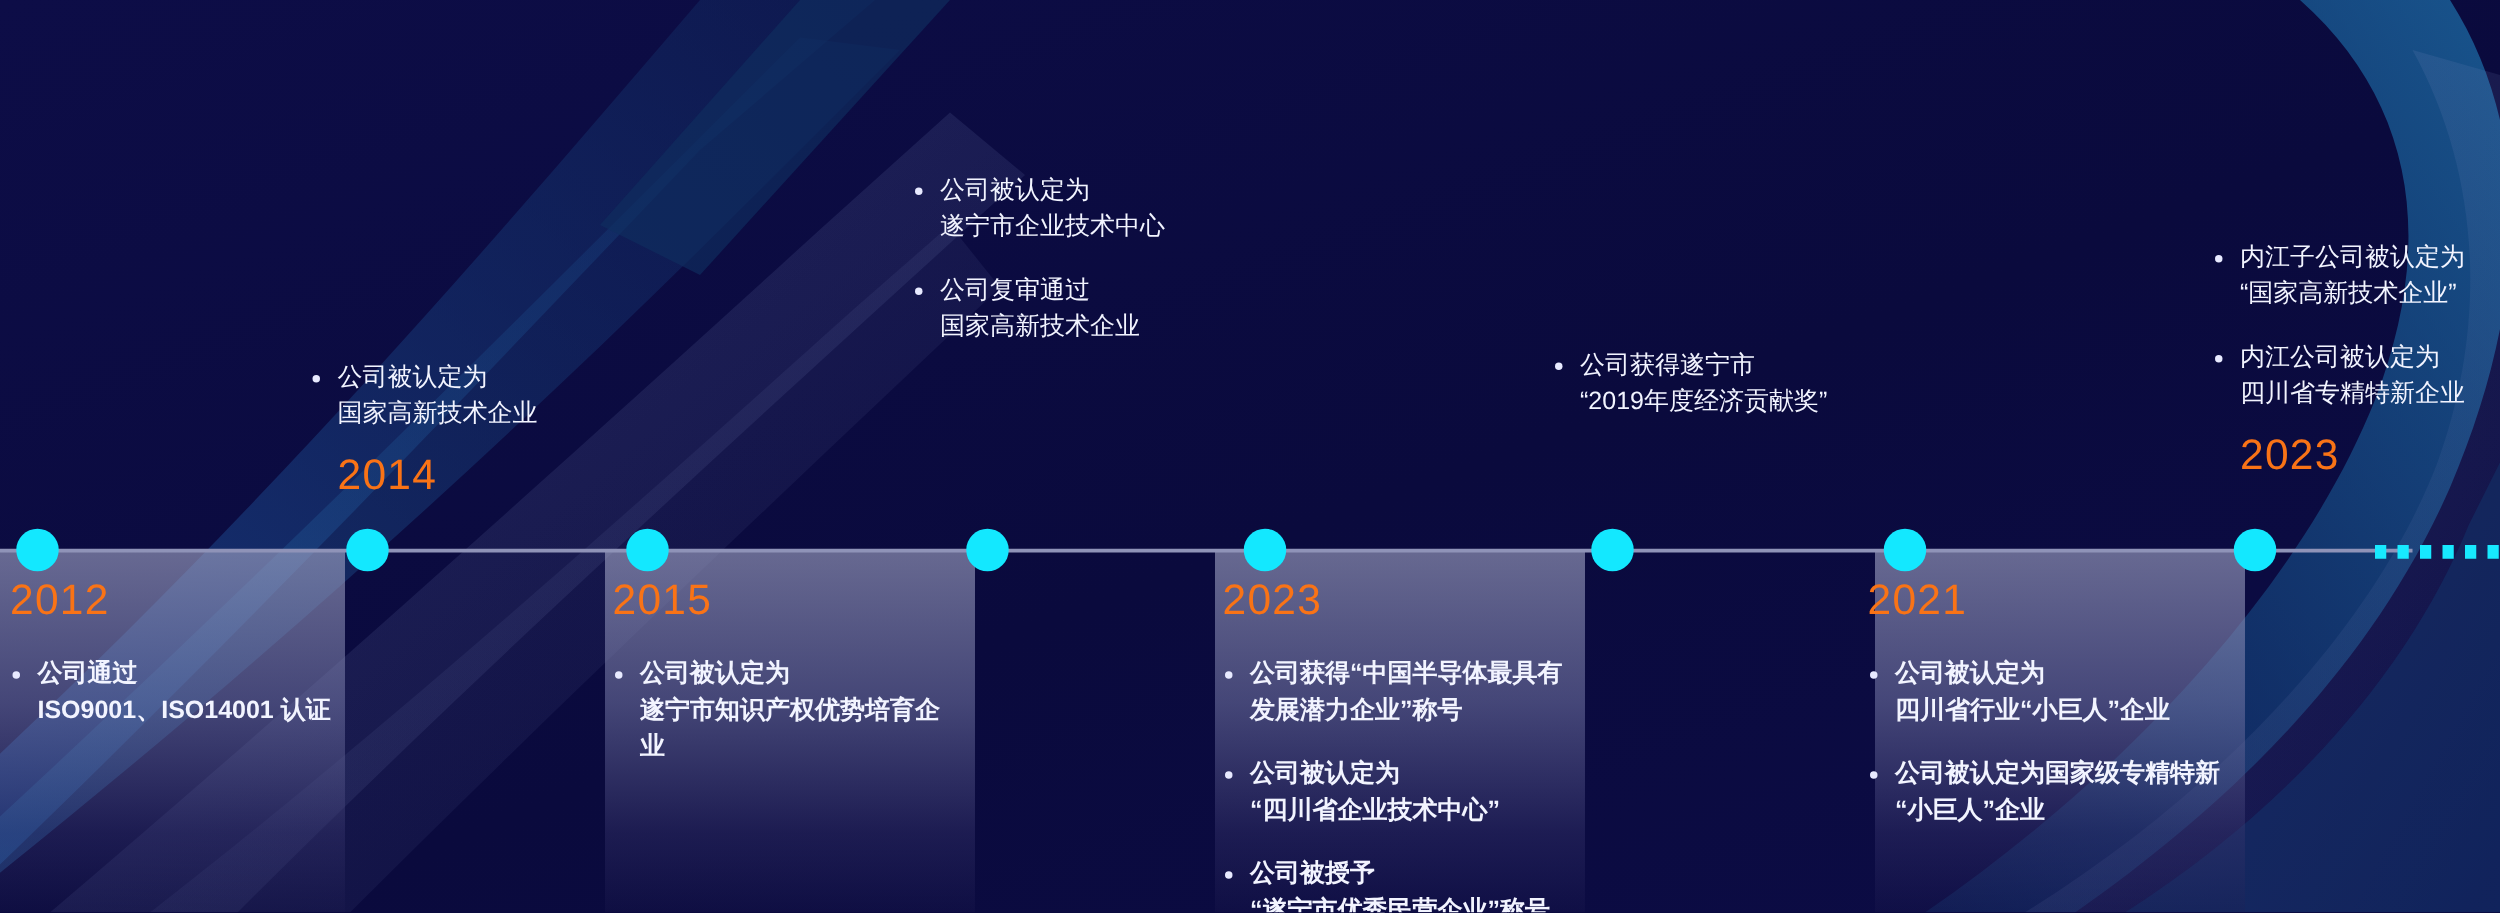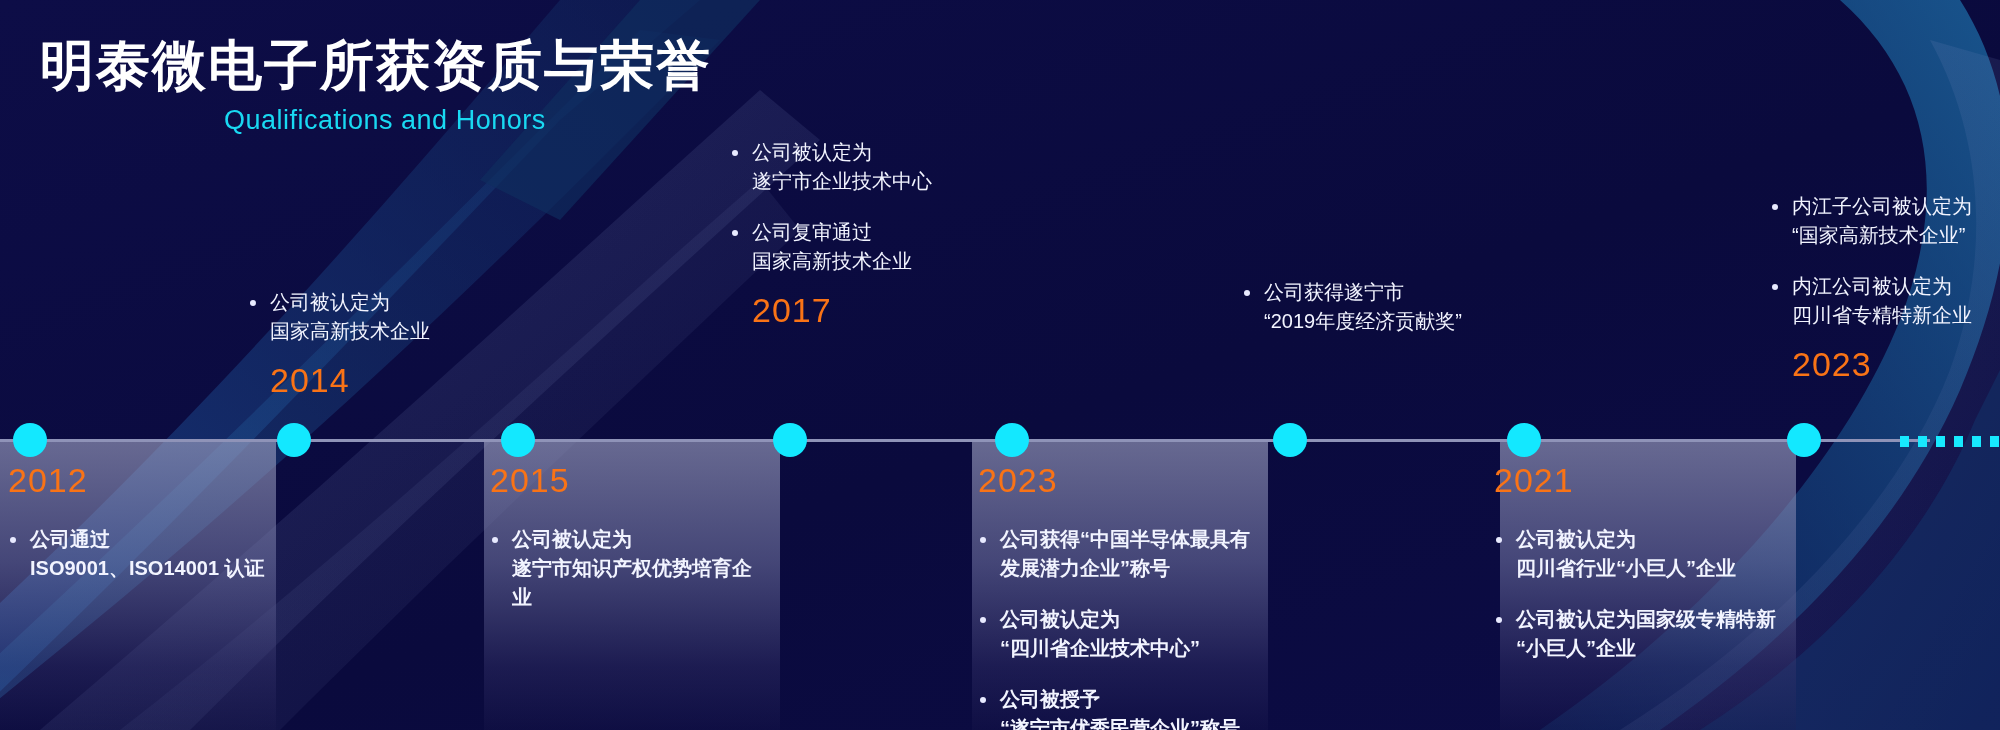--- a/index.html
+++ b/index.html
@@ -170,24 +170,20 @@
     <path d="M 40 730 C 240 560 440 380 660 180 L 760 90 L 820 140 C 600 340 380 540 190 730 Z" fill="url(#gSheen)"></path>
     <path d="M 120 730 C 300 590 480 430 680 250 L 760 180 L 800 230 C 620 400 440 570 280 730 Z" fill="url(#gSheen)" opacity="0.7"></path>
 
     <path d="M 1540 730 C 1700 620 1840 470 1900 320 C 1950 190 1930 80 1840 0 L 1960 0 C 2030 110 2020 250 1960 390 C 1890 550 1760 660 1660 730 Z" fill="url(#gRibbonC)"></path>
     <path d="M 1620 730 C 1780 630 1900 500 1950 370 C 1990 260 1985 140 1930 40 L 2000 60 L 2000 730 Z" fill="url(#gSheen)"></path>
     <path d="M 1700 730 C 1840 640 1930 530 1975 420 L 2000 370 L 2000 730 Z" fill="#113a72" opacity="0.45"></path>
 
     <path d="M 640 0 L 760 0 L 560 220 L 480 180 Z" fill="#0f2e60" opacity="0.65"></path>
   </svg>
 
-  <div class="header">
-    <div class="title-main">明泰微电子所获资质与荣誉</div>
-    <div class="title-sub">Qualifications and Honors</div>
-  </div>
 
   <div class="panel" style="left:0px;  width:276px;"></div>
   <div class="panel" style="left:484px;width:296px;"></div>
   <div class="panel" style="left:972px;width:296px;"></div>
   <div class="panel" style="left:1500px;width:296px;"></div>
 
   <div class="axis-line"></div>
   <div class="axis-dashes">
     <i></i>
     <i></i>
@@ -231,21 +227,20 @@
     </ul>
   </div>
 
   <div class="entry above" style="left:730px; top:138px; width:320px;">
     <ul class="bullets">
       <li>公司被认定为
 遂宁市企业技术中心</li>
       <li>公司复审通过
 国家高新技术企业</li>
     </ul>
-    <div class="year">2017</div>
   </div>
 
   <div class="entry below" style="left:978px; top:462px; width:300px;">
     <div class="year">2023</div>
     <ul class="bullets">
       <li>公司获得“中国半导体最具有
 发展潜力企业”称号</li>
       <li>公司被认定为
 “四川省企业技术中心”</li>
       <li>公司被授予

